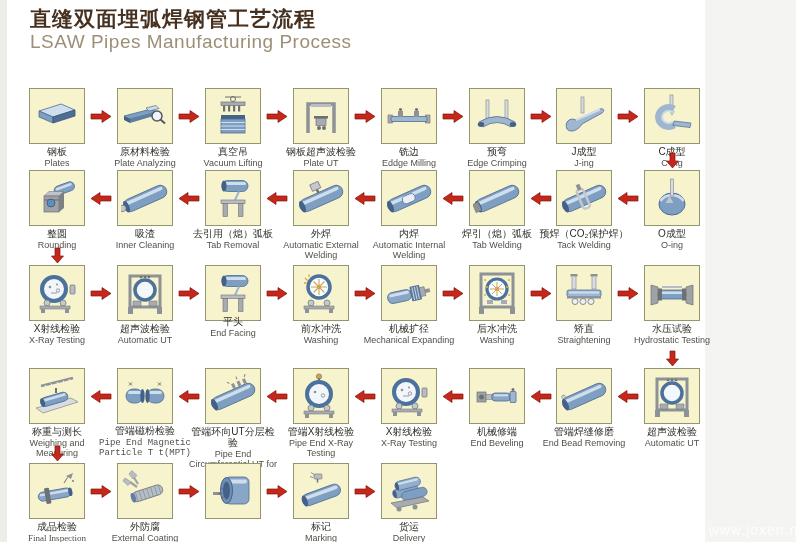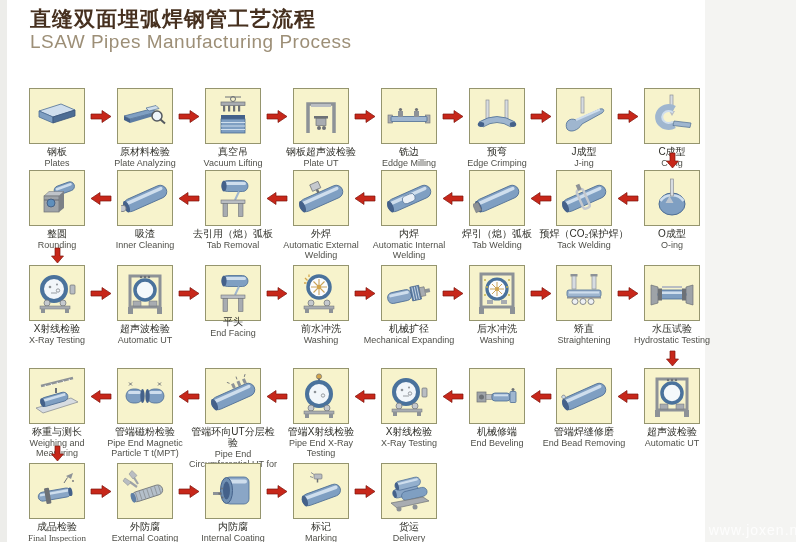--- a/index.html
+++ b/index.html
@@ -535,21 +535,21 @@
           <rect x="5" y="17" width="17" height="14" rx="7" fill="#7f9fc2" stroke="#4d6d94" stroke-width="0.8"></rect>
           <rect x="26" y="17" width="17" height="14" rx="7" fill="#7f9fc2" stroke="#4d6d94" stroke-width="0.8"></rect>
           <rect x="7" y="19" width="13" height="3" rx="1.5" fill="#cfdeed"></rect>
           <rect x="28" y="19" width="13" height="3" rx="1.5" fill="#cfdeed"></rect>
           <ellipse cx="21.5" cy="24" rx="2.2" ry="7" fill="#44618a"></ellipse>
           <ellipse cx="26.5" cy="24" rx="2.2" ry="7" fill="#44618a"></ellipse>
           <path d="M8,10.5 l3,3 M11,10.5 l-3,3 M37,10.5 l3,3 M40,10.5 l-3,3" stroke="#6d7176" stroke-width="1"></path>
         </svg>
       </div>
     </div>
-    <div class="labels" style="left: 99px; top: 426px;">
+    <div class="labels" style="left: 99px; top: 426px; font-family: Liberation Mono, monospace;">
       <div class="lz">管端磁粉检验</div>
       <div class="le">Pipe End Magnetic Particle T t(MPT)</div>
     </div>
     <div class="arrow" style="left: 178px; top: 389px;"><svg width="22" height="15" viewBox="0 0 22 15">
         <path d="M21,5 h-11 V1.5 L1,7.5 10,13.5 V10 h11 Z" fill="#c7271a" stroke="#7e150d" stroke-width="0.7"></path>
       </svg></div>
     <div class="box" style="left: 205px; top: 368px;">
       <div class="icn">
         <svg viewBox="0 0 48 48" width="48" height="48">
           <g transform="rotate(-24 24 24)">
@@ -728,24 +728,20 @@
           <rect x="19" y="12.5" width="19" height="4" rx="2" fill="#cfdeed"></rect>
           <ellipse cx="17.5" cy="23.5" rx="6" ry="13" fill="#6f8fb2" stroke="#44618a" stroke-width="1"></ellipse>
           <ellipse cx="17.5" cy="23.5" rx="3.5" ry="9" fill="#44618a"></ellipse>
           <rect x="4" y="25" width="6" height="3" fill="#8d9297"></rect>
           <circle cx="11" cy="26.5" r="1.6" fill="#6d7176"></circle>
           <circle cx="13" cy="21.5" r="0.9" fill="#6d7176"></circle>
           <circle cx="13.5" cy="30.5" r="0.9" fill="#6d7176"></circle>
         </svg>
       </div>
     </div>
-    <div class="labels" style="left: 187px; top: 521px;">
-      <div class="lz">内防腐</div>
-      <div class="le">Internal Coating</div>
-    </div>
     <div class="arrow" style="left: 266px; top: 484px;"><svg width="22" height="15" viewBox="0 0 22 15">
         <path d="M1,5 h11 V1.5 L21,7.5 12,13.5 V10 H1 Z" fill="#c7271a" stroke="#7e150d" stroke-width="0.7"></path>
       </svg></div>
     <div class="box" style="left: 293px; top: 463px;">
       <div class="icn">
         <svg viewBox="0 0 48 48" width="48" height="48">
           <g transform="rotate(-20 24 27)">
             <rect x="4" y="22" width="40" height="12" rx="6" fill="#7f9fc2" stroke="#4d6d94" stroke-width="0.8"></rect>
             <rect x="6" y="24" width="36" height="3.5" rx="1.7" fill="#cfdeed"></rect>
             <ellipse cx="6.5" cy="28" rx="2.6" ry="5.8" fill="#44618a"></ellipse>

